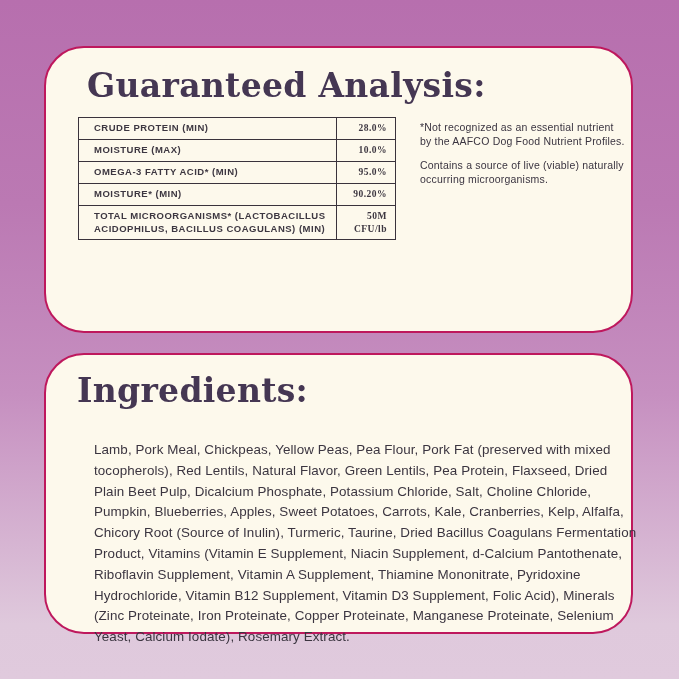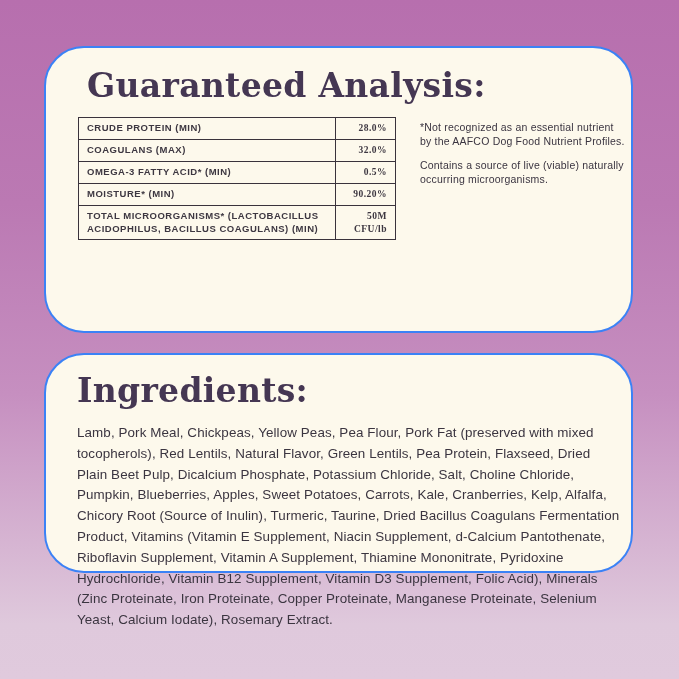--- a/index.html
+++ b/index.html
@@ -14,30 +14,30 @@
     background: linear-gradient(180deg, #b76fae 0%, #bb79b3 30%, #c68fc0 58%, #dfc9dc 92%, #e0cadd 100%);
     font-family: "Liberation Sans", sans-serif;
     color: #3d3741;
   }
   .card {
     position: absolute;
     left: 44px;
     width: 589px;
     box-sizing: border-box;
     background: #fdf9ec;
-    border: 2px solid #3b82f6;
+    border: 2px solid #be185d;
     border-radius: 40px;
   }
   #analysis-card {
     top: 46px;
     height: 287px;
   }
   #ingredients-card {
     top: 353px;
-    height: 220px;
+    height: 281px;
   }
   .card-title {
     font-family: "DejaVu Serif", serif;
     font-weight: bold;
     font-size: 33px;
     letter-spacing: 0.3px;
     color: #453753;
     margin: 0;
   }
   #analysis-card .card-title {
@@ -60,21 +60,21 @@
   .analysis-table td {
     border: 1.5px solid #3a333c;
     font-size: 9.5px;
     font-weight: bold;
     letter-spacing: 0.5px;
     color: #3d3741;
     vertical-align: middle;
   }
   .analysis-table td.label-cell {
     width: 256px;
-    padding: 4px 8px 4px 8px;
+    padding: 4px 8px 4px 15px;
     height: 13px;
     line-height: 12.5px;
   }
   .analysis-table td.value-cell {
     width: 44px;
     text-align: right;
     padding: 4px 8px 4px 4px;
     line-height: 12.5px;
     font-family: Liberation Serif, serif;
   }
@@ -97,46 +97,46 @@
   }
   .ingredients-text {
     position: absolute;
     left: 31px;
     top: 68px;
     width: 545px;
     font-size: 13.4px;
     line-height: 20.8px;
     letter-spacing: 0.1px;
     color: #3b3540;
-    margin: 0;
+    margin: 17px;
   }
 </style>
 </head>
 <body>
 
 <div class="card" id="analysis-card">
   <h1 class="card-title">Guaranteed Analysis:</h1>
 
   <table class="analysis-table">
     <tbody>
   <tr>
     <td class="label-cell">CRUDE PROTEIN (MIN)</td>
     <td class="value-cell">28.0%</td>
   </tr>
 
 
 
   <tr>
-    <td class="label-cell">COAGULANS (MAX)</td>
-    <td class="value-cell">32.0%</td>
+    <td class="label-cell">MOISTURE (MAX)</td>
+    <td class="value-cell">10.0%</td>
   </tr>
 
   <tr>
     <td class="label-cell">OMEGA-3 FATTY ACID* (MIN)</td>
-    <td class="value-cell">0.5%</td>
+    <td class="value-cell">95.0%</td>
   </tr>
 
 
   <tr>
     <td class="label-cell">MOISTURE* (MIN)</td>
     <td class="value-cell">90.20%</td>
   </tr>
 
   <tr>
     <td class="label-cell">TOTAL MICROORGANISMS* (LACTOBACILLUS ACIDOPHILUS, BACILLUS COAGULANS) (MIN)</td>

